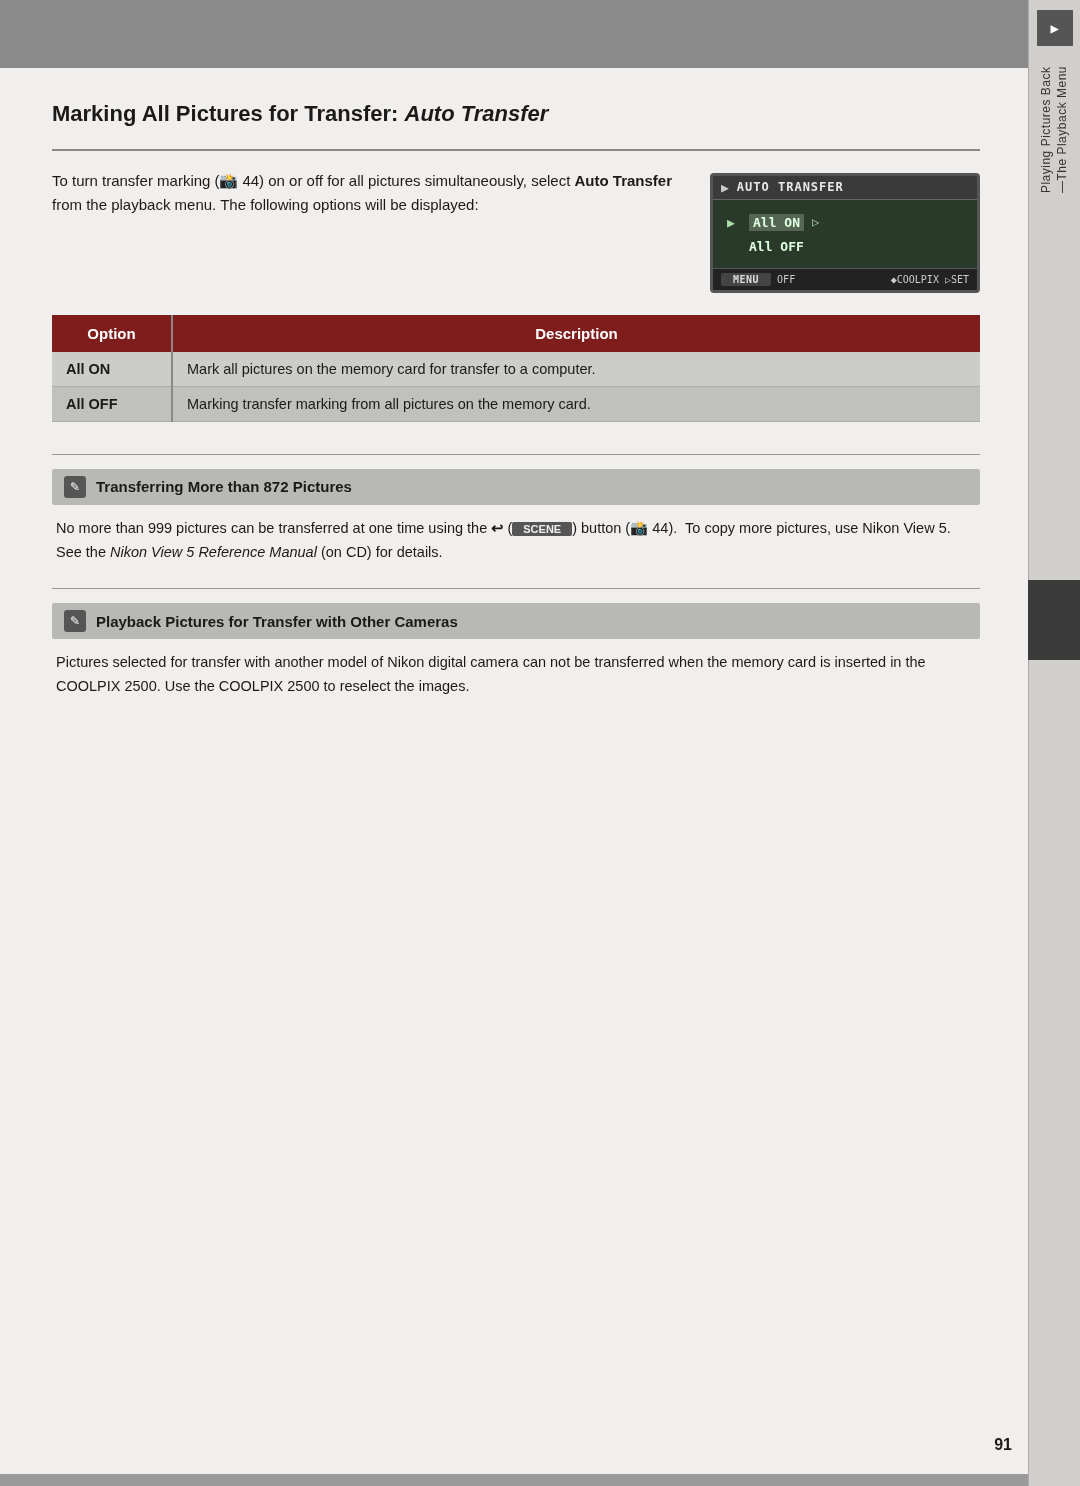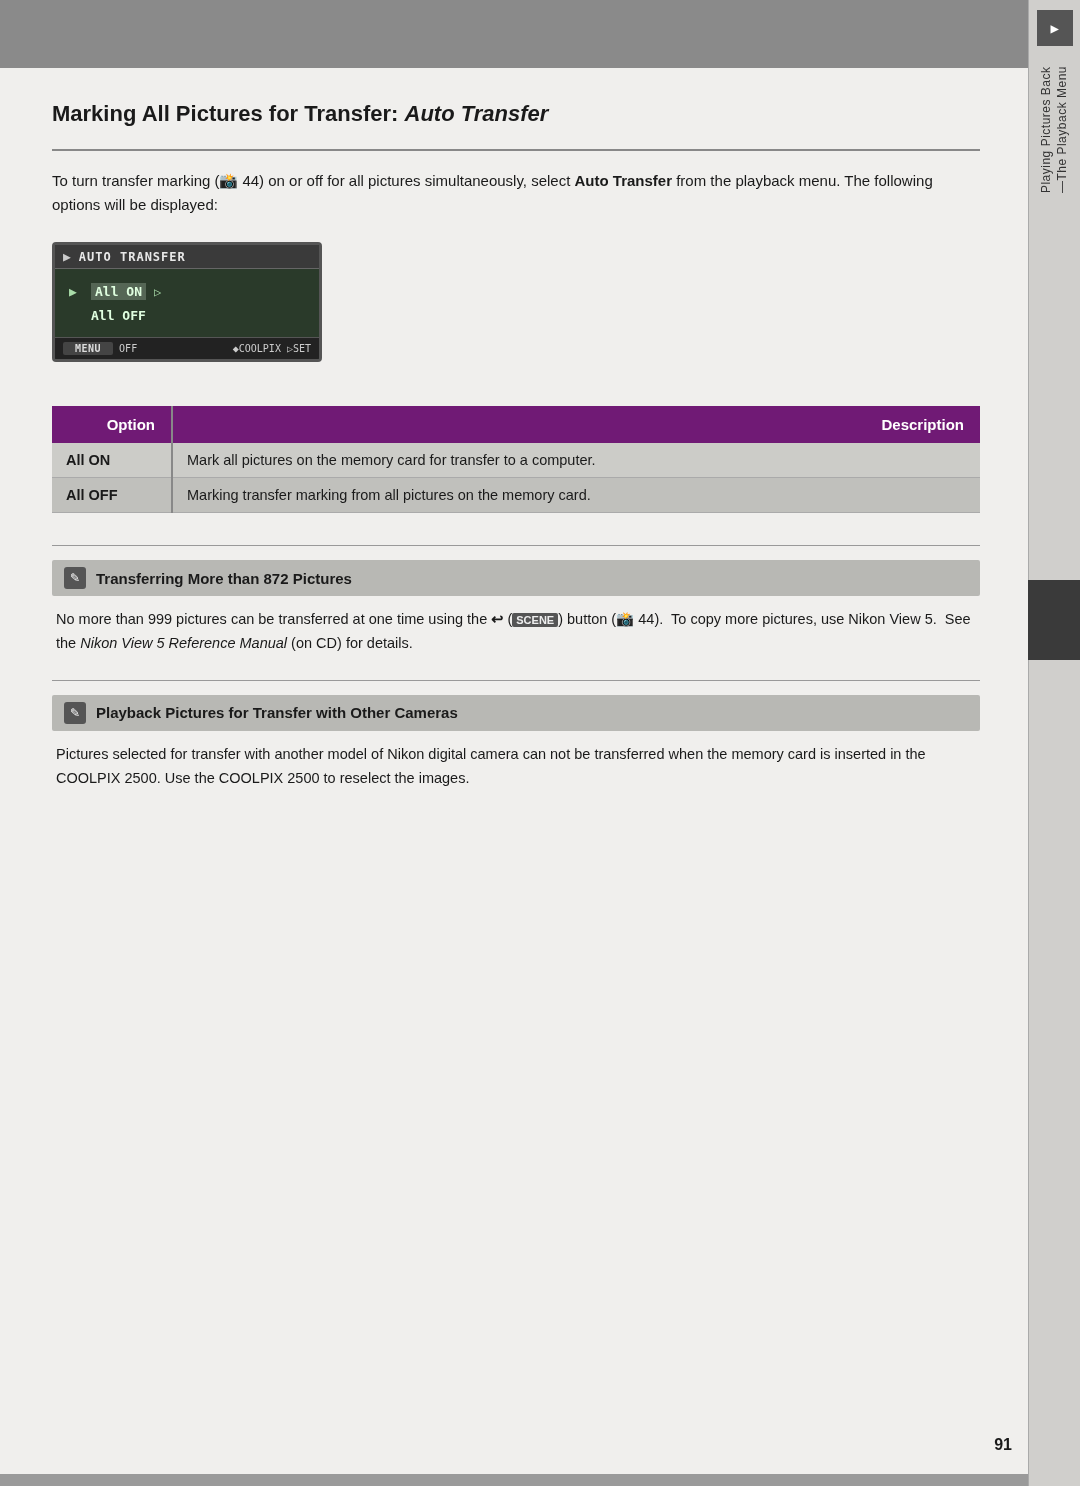--- a/index.html
+++ b/index.html
@@ -91,24 +91,23 @@
       padding-bottom: 20px;
     }
 
     .section-title em {
       font-style: italic;
     }
 
     
     .content-row {
       display: flex;
-      gap: 20px;
-      margin-bottom: 44px;
+      gap: 32px;
+      margin-bottom: 22px;
       align-items: flex-start;
-      flex-direction: column;
     }
 
     .body-text {
       flex: 1;
       font-size: 15px;
       line-height: 1.65;
       color: #1a1a1a;
     }
 
     
@@ -204,24 +203,24 @@
     }
 
     
     .option-table {
       width: 100%;
       border-collapse: collapse;
       margin-bottom: 32px;
     }
 
     .option-table th {
-      background: #701a75;
+      background: #7f1d1d;
       color: #ffffff;
       padding: 10px 16px;
-      text-align: right;
+      text-align: center;
       font-size: 15px;
       font-weight: bold;
     }
 
     .option-table th.col-option {
       width: 120px;
       border-right: 2px solid #888;
     }
 
     .option-table td {
@@ -389,21 +388,21 @@
   </table>
 
   <hr class="divider">
 
   <div class="note-box">
     <div class="note-icon">✎</div>
     <div class="note-title">Transferring More than 872 Pictures</div>
   </div>
   <div class="note-content">
     No more than 999 pictures can be transferred at one time using the <strong>↩︎</strong>
-    (<span style="background:#555;color:#eee;font-size:11px;padding:1px 4px;border-radius:2px;font-weight:bold;">SCENE</span>) button (📸 44).&nbsp; To copy more pictures, use Nikon View 5.&nbsp; See the
+    (<span style="background:#555;color:#eee;font-size:11px;padding:1px 11px;border-radius:2px;font-weight:bold;">SCENE</span>) button (📸 44).&nbsp; To copy more pictures, use Nikon View 5.&nbsp; See the
     <em>Nikon View 5 Reference Manual</em> (on CD) for details.
   </div>
 
   <hr class="divider">
 
   <div class="note-box">
     <div class="note-icon">✎</div>
     <div class="note-title">Playback Pictures for Transfer with Other Cameras</div>
   </div>
   <div class="note-content">

